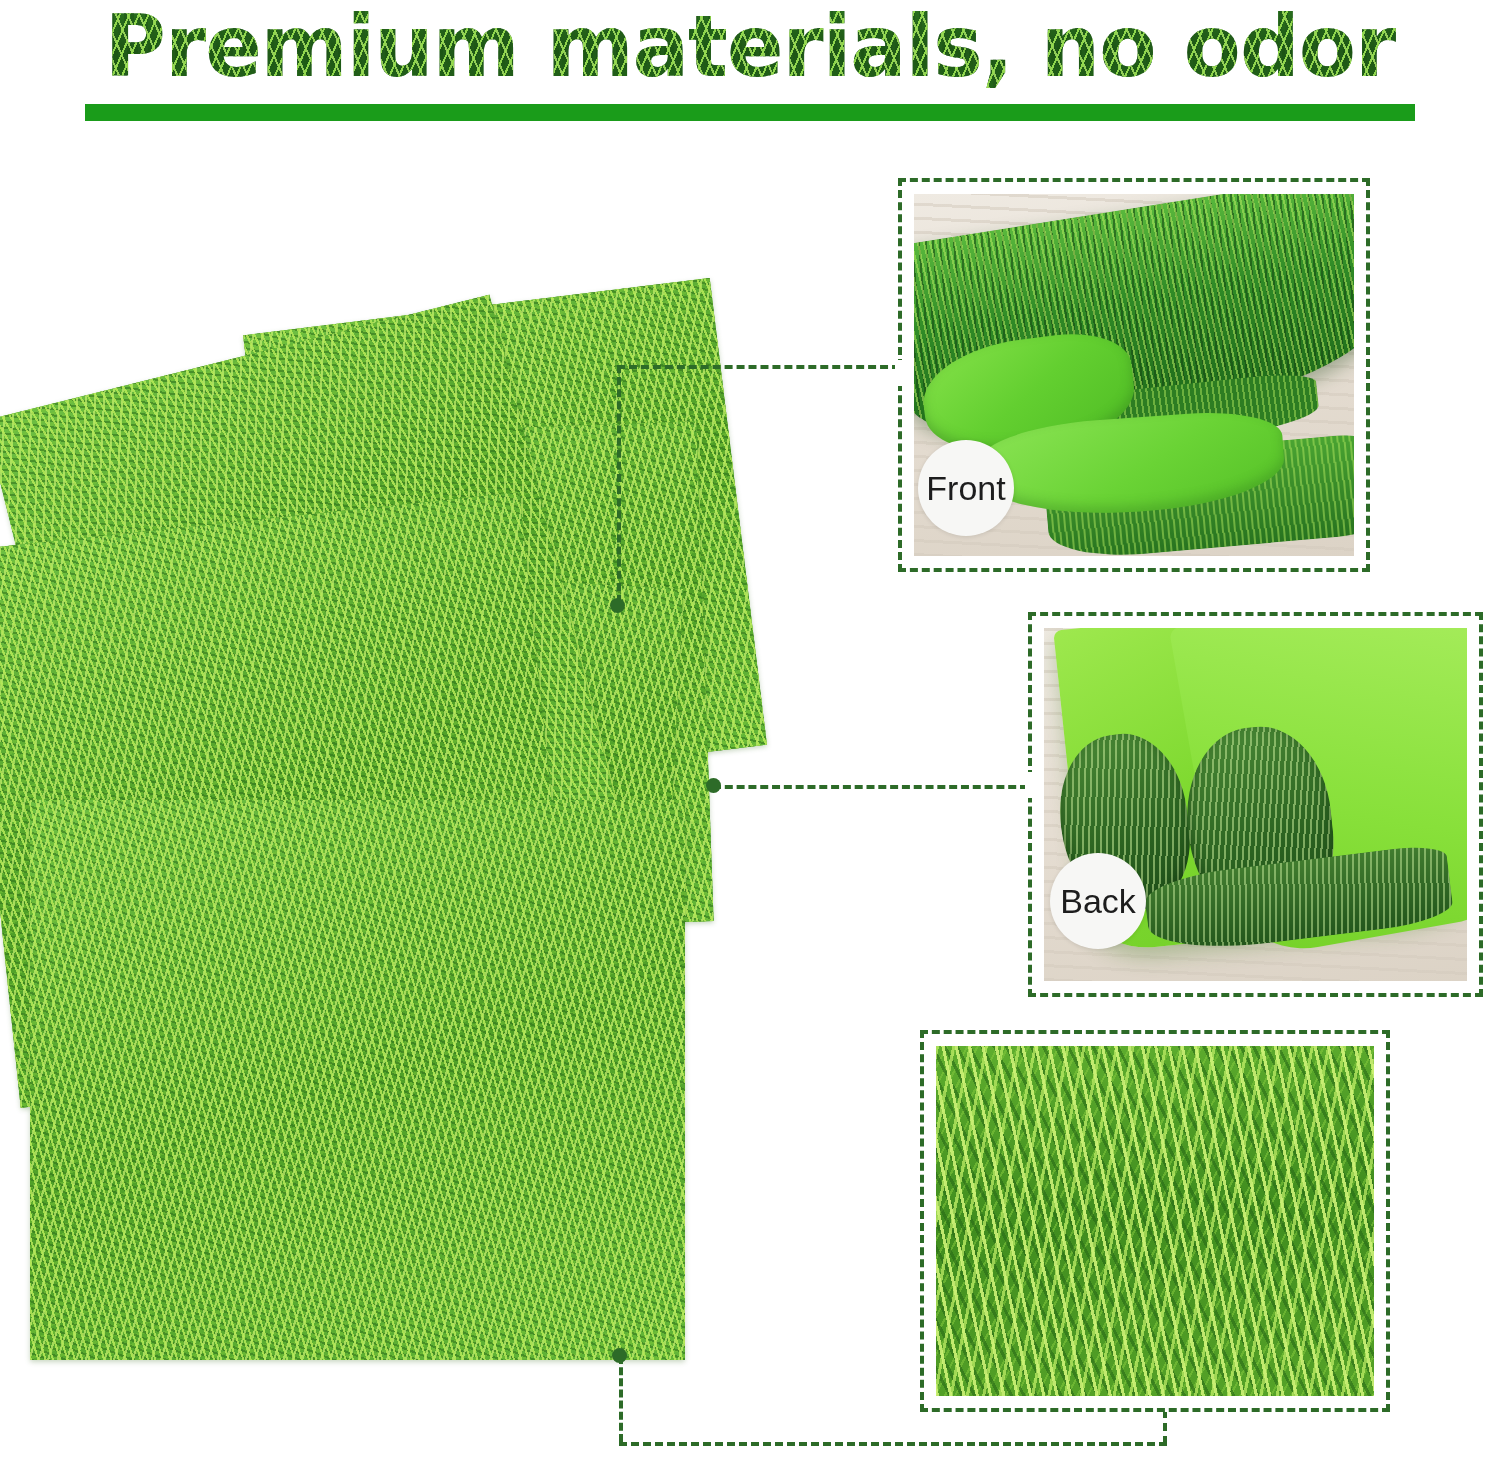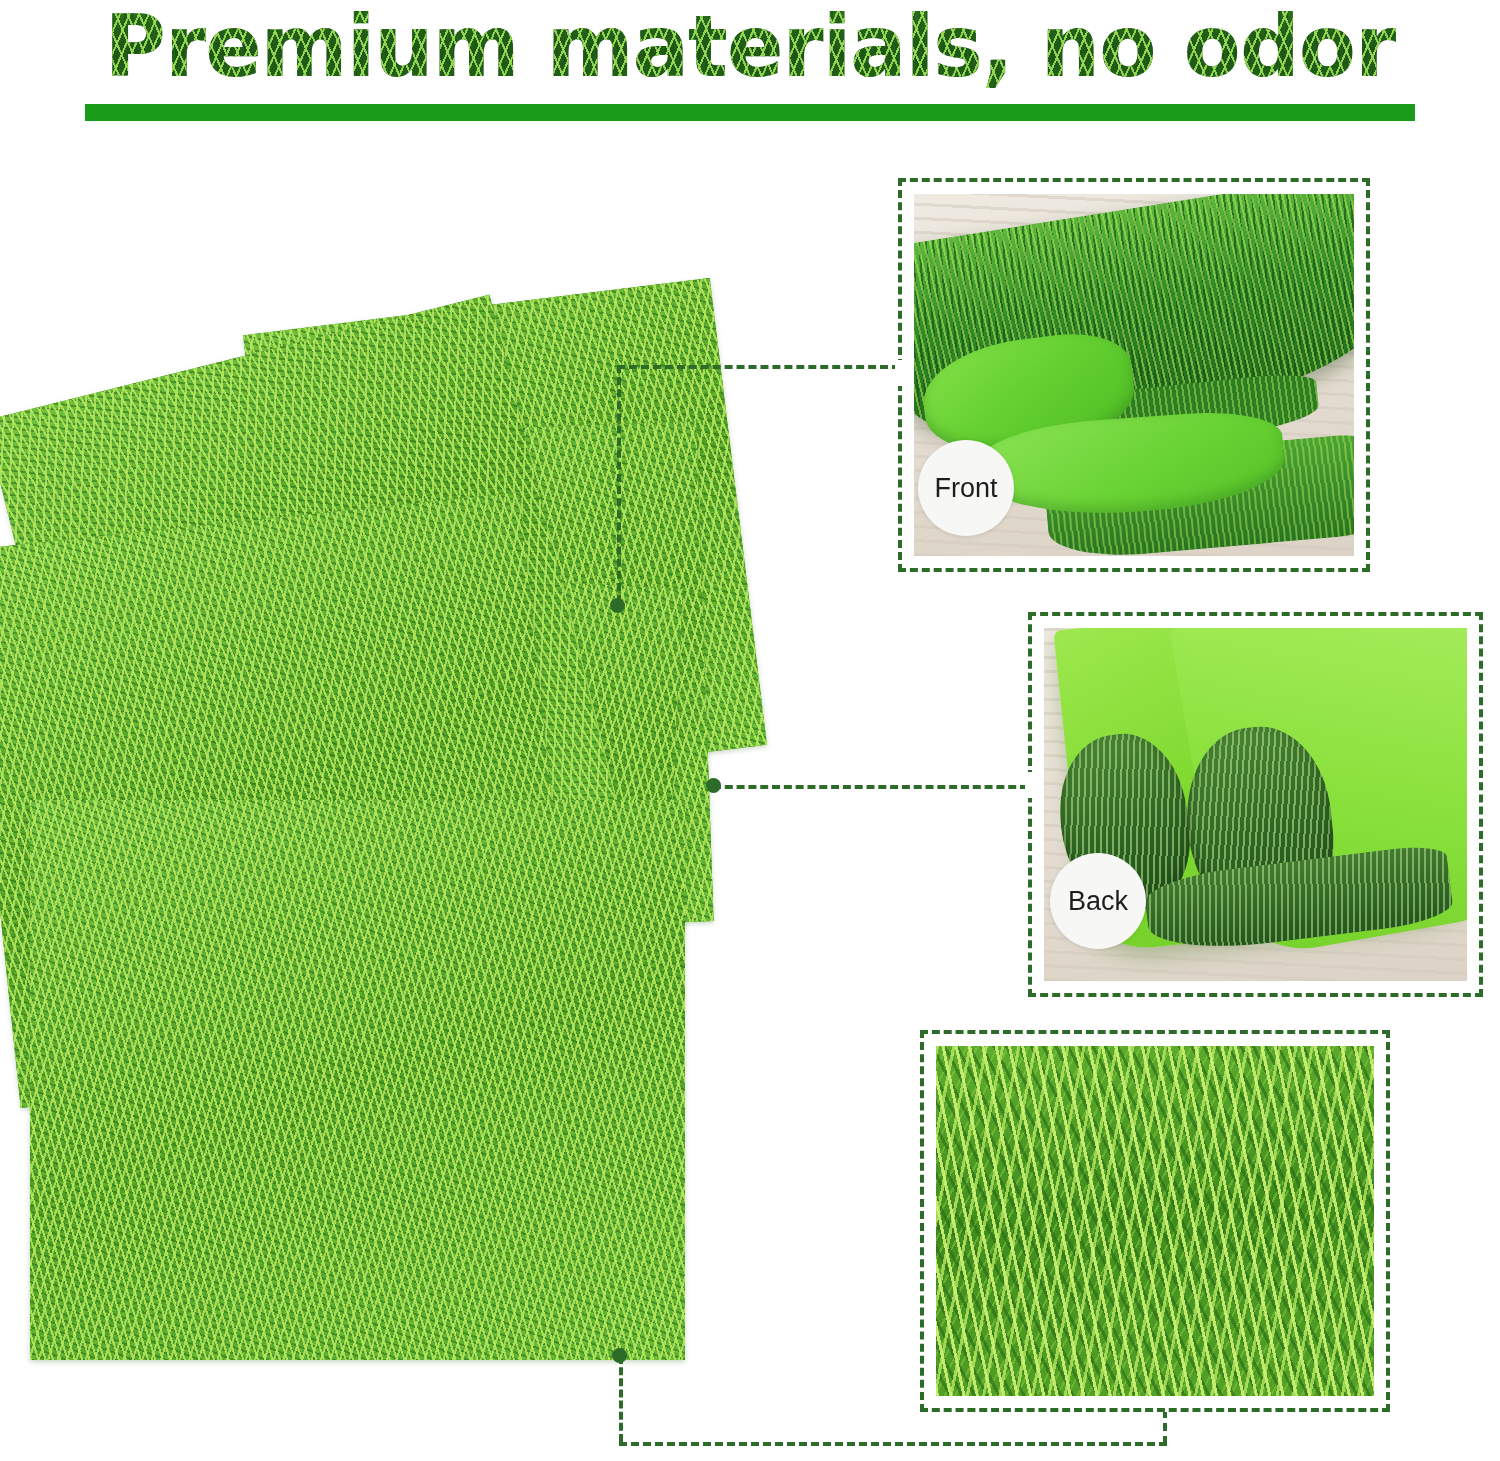--- a/index.html
+++ b/index.html
@@ -286,21 +286,21 @@
   
   .badge {
     position: absolute;
     width: 96px;
     height: 96px;
     border-radius: 50%;
     background: #f7f7f5;
     display: flex;
     align-items: center;
     justify-content: center;
-    font-size: 27px;
+    font-size: 34px;
     color: #1d1d1d;
     box-shadow: 0 1px 4px rgba(0,0,0,.10);
   }
 
   
   .conn-h {
     position: absolute;
     height: 0;
     border-top: 4px dashed #2d6b28;
   }

